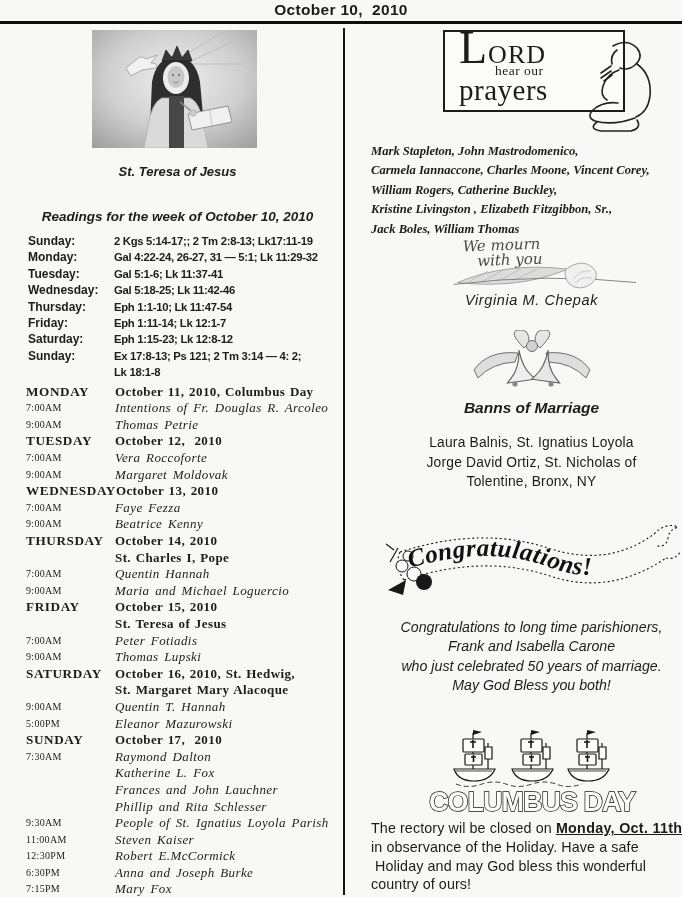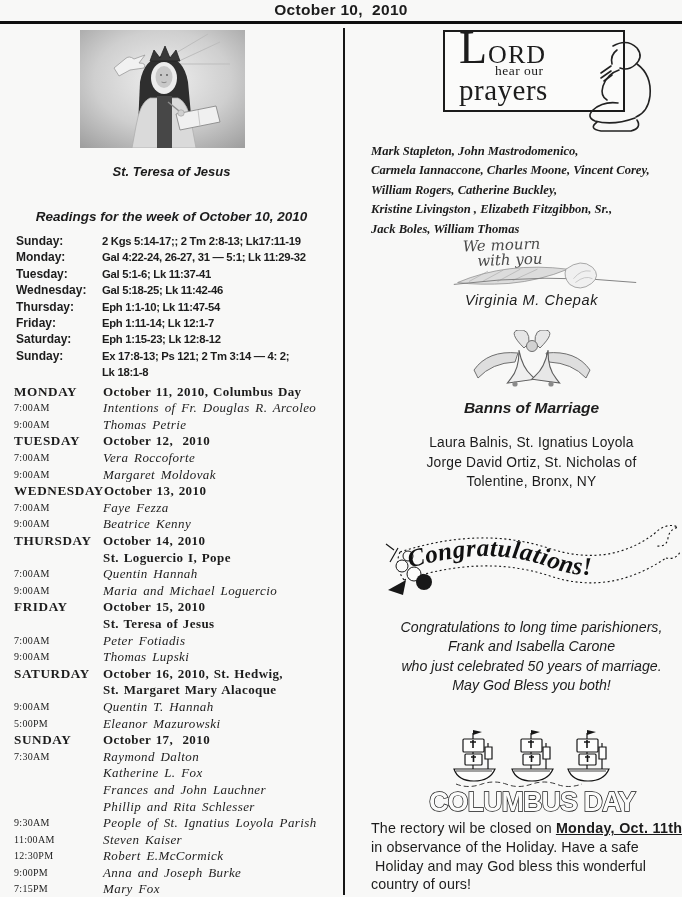--- a/index.html
+++ b/index.html
@@ -14,21 +14,21 @@
   
   .hdr-title {
     position:absolute; top:1px; left:0; width:682px;
     text-align:center; font-weight:700; font-size:15.5px;
     letter-spacing:.3px; white-space:pre-wrap;
   }
   .hdr-rule { position:absolute; top:21px; left:0; width:682px; height:3px; background:#0e0e0e; }
   .col-divider { position:absolute; top:28px; left:343px; width:2px; height:867px; background:#161616; }
 
   
-  .left-col { position:absolute; top:27px; left:0; width:343px; height:870px; overflow:hidden; }
+  .left-col { position:absolute; top:27px; left:0; width:343px; height:870px; overflow:hidden;padding-left:12px; }
   .saint-img {
     margin:3px 0 0 80px; width:165px; height:118px;
     display:block;
   }
   .caption {
     margin-top:16px; text-align:center;
     font-style:italic; font-weight:700; font-size:13px;
   }
   .readings-title {
     margin-top:30px; text-align:center;
@@ -206,21 +206,21 @@
     <div class="sch-row">
         <span class="sch-time">9:00AM</span>
         <span class="sch-entry">Beatrice Kenny</span>
       </div>
     <div class="sch-row day">
         <span class="sch-time">THURSDAY</span>
         <span class="sch-entry">October 14, 2010</span>
       </div>
     <div class="sch-row cont-bold">
         <span class="sch-time"></span>
-        <span class="sch-entry">St. Loguercio I, Pope</span>
+        <span class="sch-entry">St. Charles I, Pope</span>
       </div>
     <div class="sch-row">
         <span class="sch-time">7:00AM</span>
         <span class="sch-entry">Quentin Hannah</span>
       </div>
     <div class="sch-row">
         <span class="sch-time">9:00AM</span>
         <span class="sch-entry">Maria and Michael Loguercio</span>
       </div>
     <div class="sch-row day">
@@ -281,21 +281,21 @@
       </div>
     <div class="sch-row">
         <span class="sch-time">11:00AM</span>
         <span class="sch-entry">Steven Kaiser</span>
       </div>
     <div class="sch-row">
         <span class="sch-time">12:30PM</span>
         <span class="sch-entry">Robert E.McCormick</span>
       </div>
     <div class="sch-row">
-        <span class="sch-time">9:00PM</span>
+        <span class="sch-time">6:30PM</span>
         <span class="sch-entry">Anna and Joseph Burke</span>
       </div>
     <div class="sch-row">
         <span class="sch-time">7:15PM</span>
         <span class="sch-entry">Mary Fox</span>
       </div>
   </div>
 </div>
 
 <div class="right-col">

